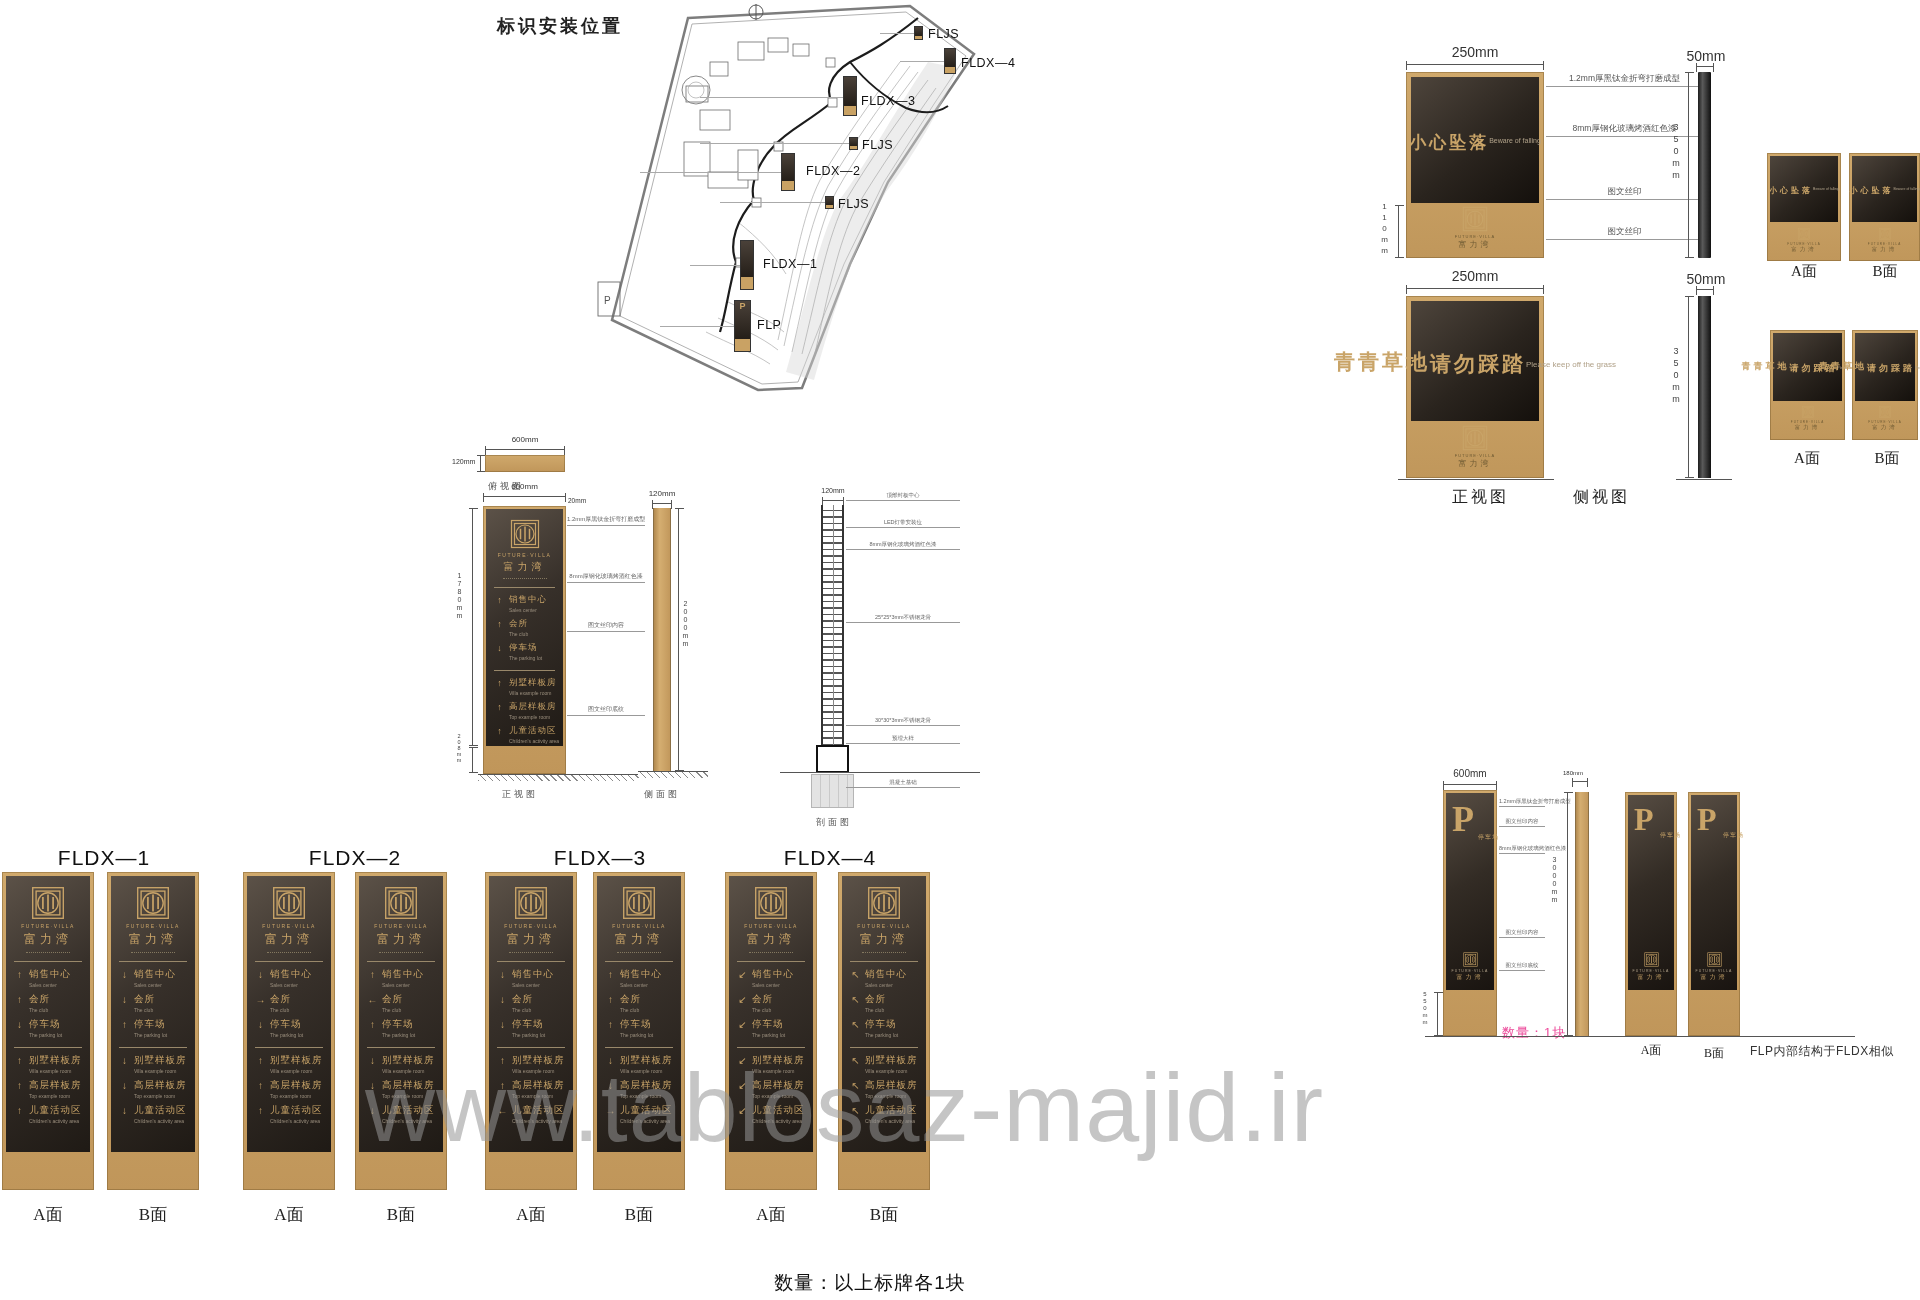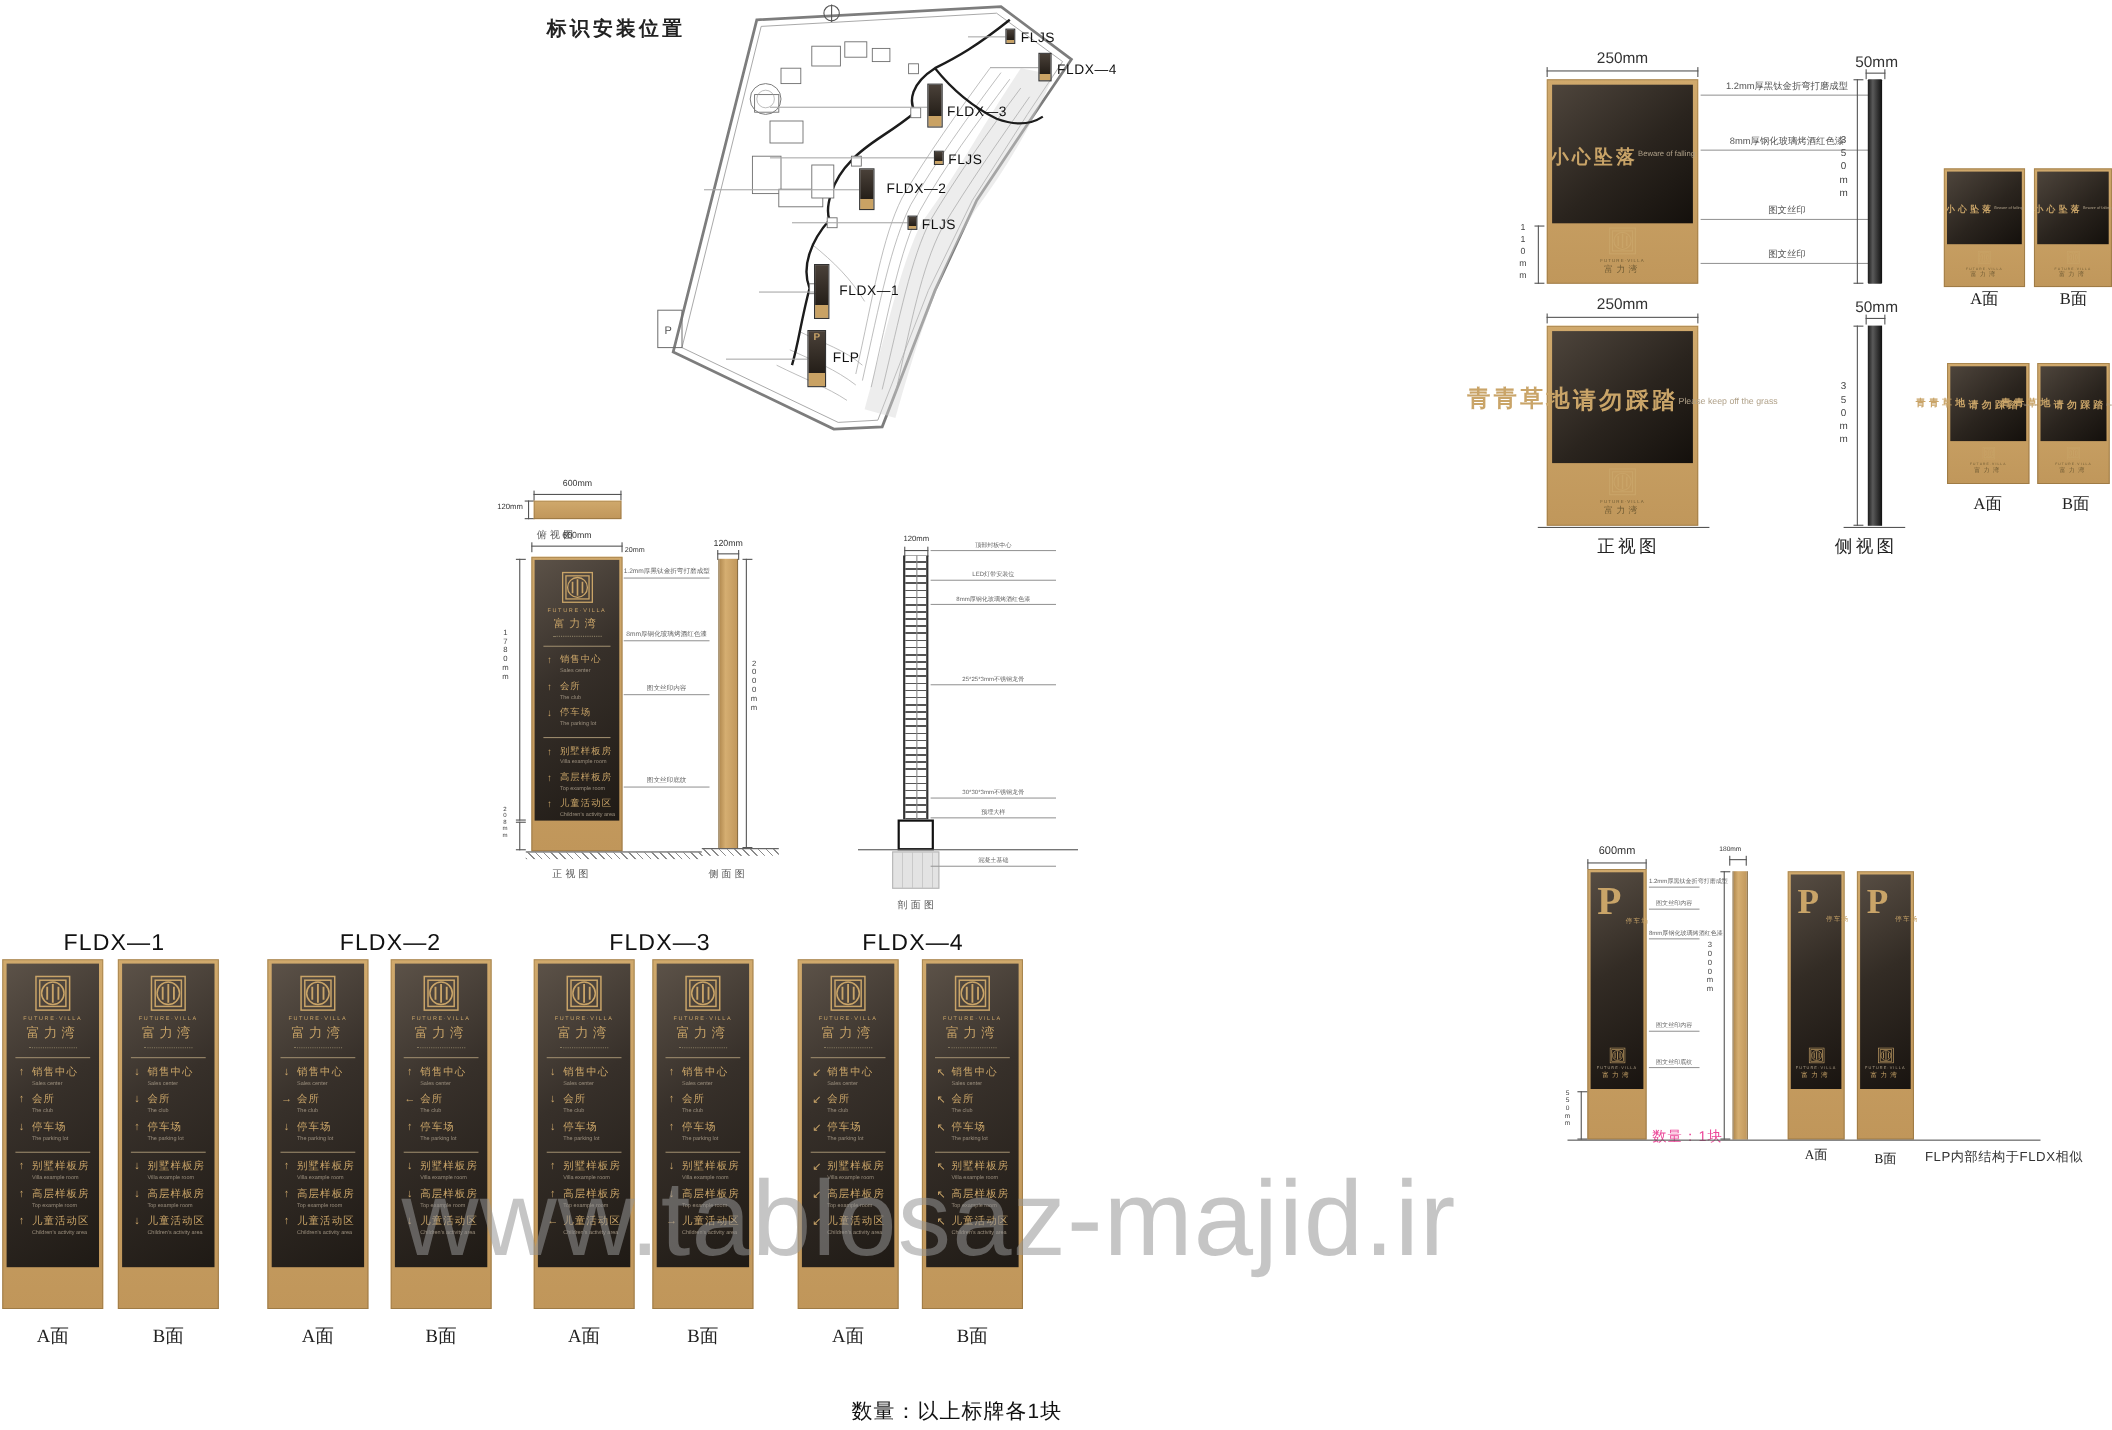--- a/index.html
+++ b/index.html
@@ -243,21 +243,21 @@
 
   <div class="dimlbl" style="left:1686px;top:271px;width:40px">50mm</div>
   <div class="dim-h" style="left:1696px;top:289px;width:18px"></div>
   <div class="sidebar-tan" style="left:1698px;top:296px;width:13px;height:182px;background:linear-gradient(90deg,#1c1c1c,#5a5a5a 35%,#101010);border:none"></div>
   <div class="dim-v" style="left:1688px;top:296px;height:182px"></div>
   <div class="vtext" style="left:1671px;top:346px">350mm</div>
 
   <div class="gline" style="left:1398px;top:479px;width:156px"></div>
   <div class="gline" style="left:1676px;top:479px;width:56px"></div>
   <div class="viewlbl-lg" style="left:1452px;top:487px">正视图</div>
-  <div class="viewlbl-lg" style="left:1668px;top:487px">侧视图</div>
+  <div class="viewlbl-lg" style="left:1573px;top:487px">侧视图</div>
 
   <div id="warn-thumbs">
       <div class="wthumb" style="left: 1767px; top: 153px; width: 74px; height: 108px;">
         <div class="wface">
           <svg width="24" height="24" viewBox="0 0 64 64">
             <g stroke="#c9a468" fill="none" stroke-linecap="round">
               <path d="M14 12 L40 30" stroke-width="10"></path>
               <path d="M15 26 L28 22" stroke-width="7"></path>
               <path d="M40 30 L34 46" stroke-width="7"></path>
               <path d="M40 30 L48 40" stroke-width="7"></path>

